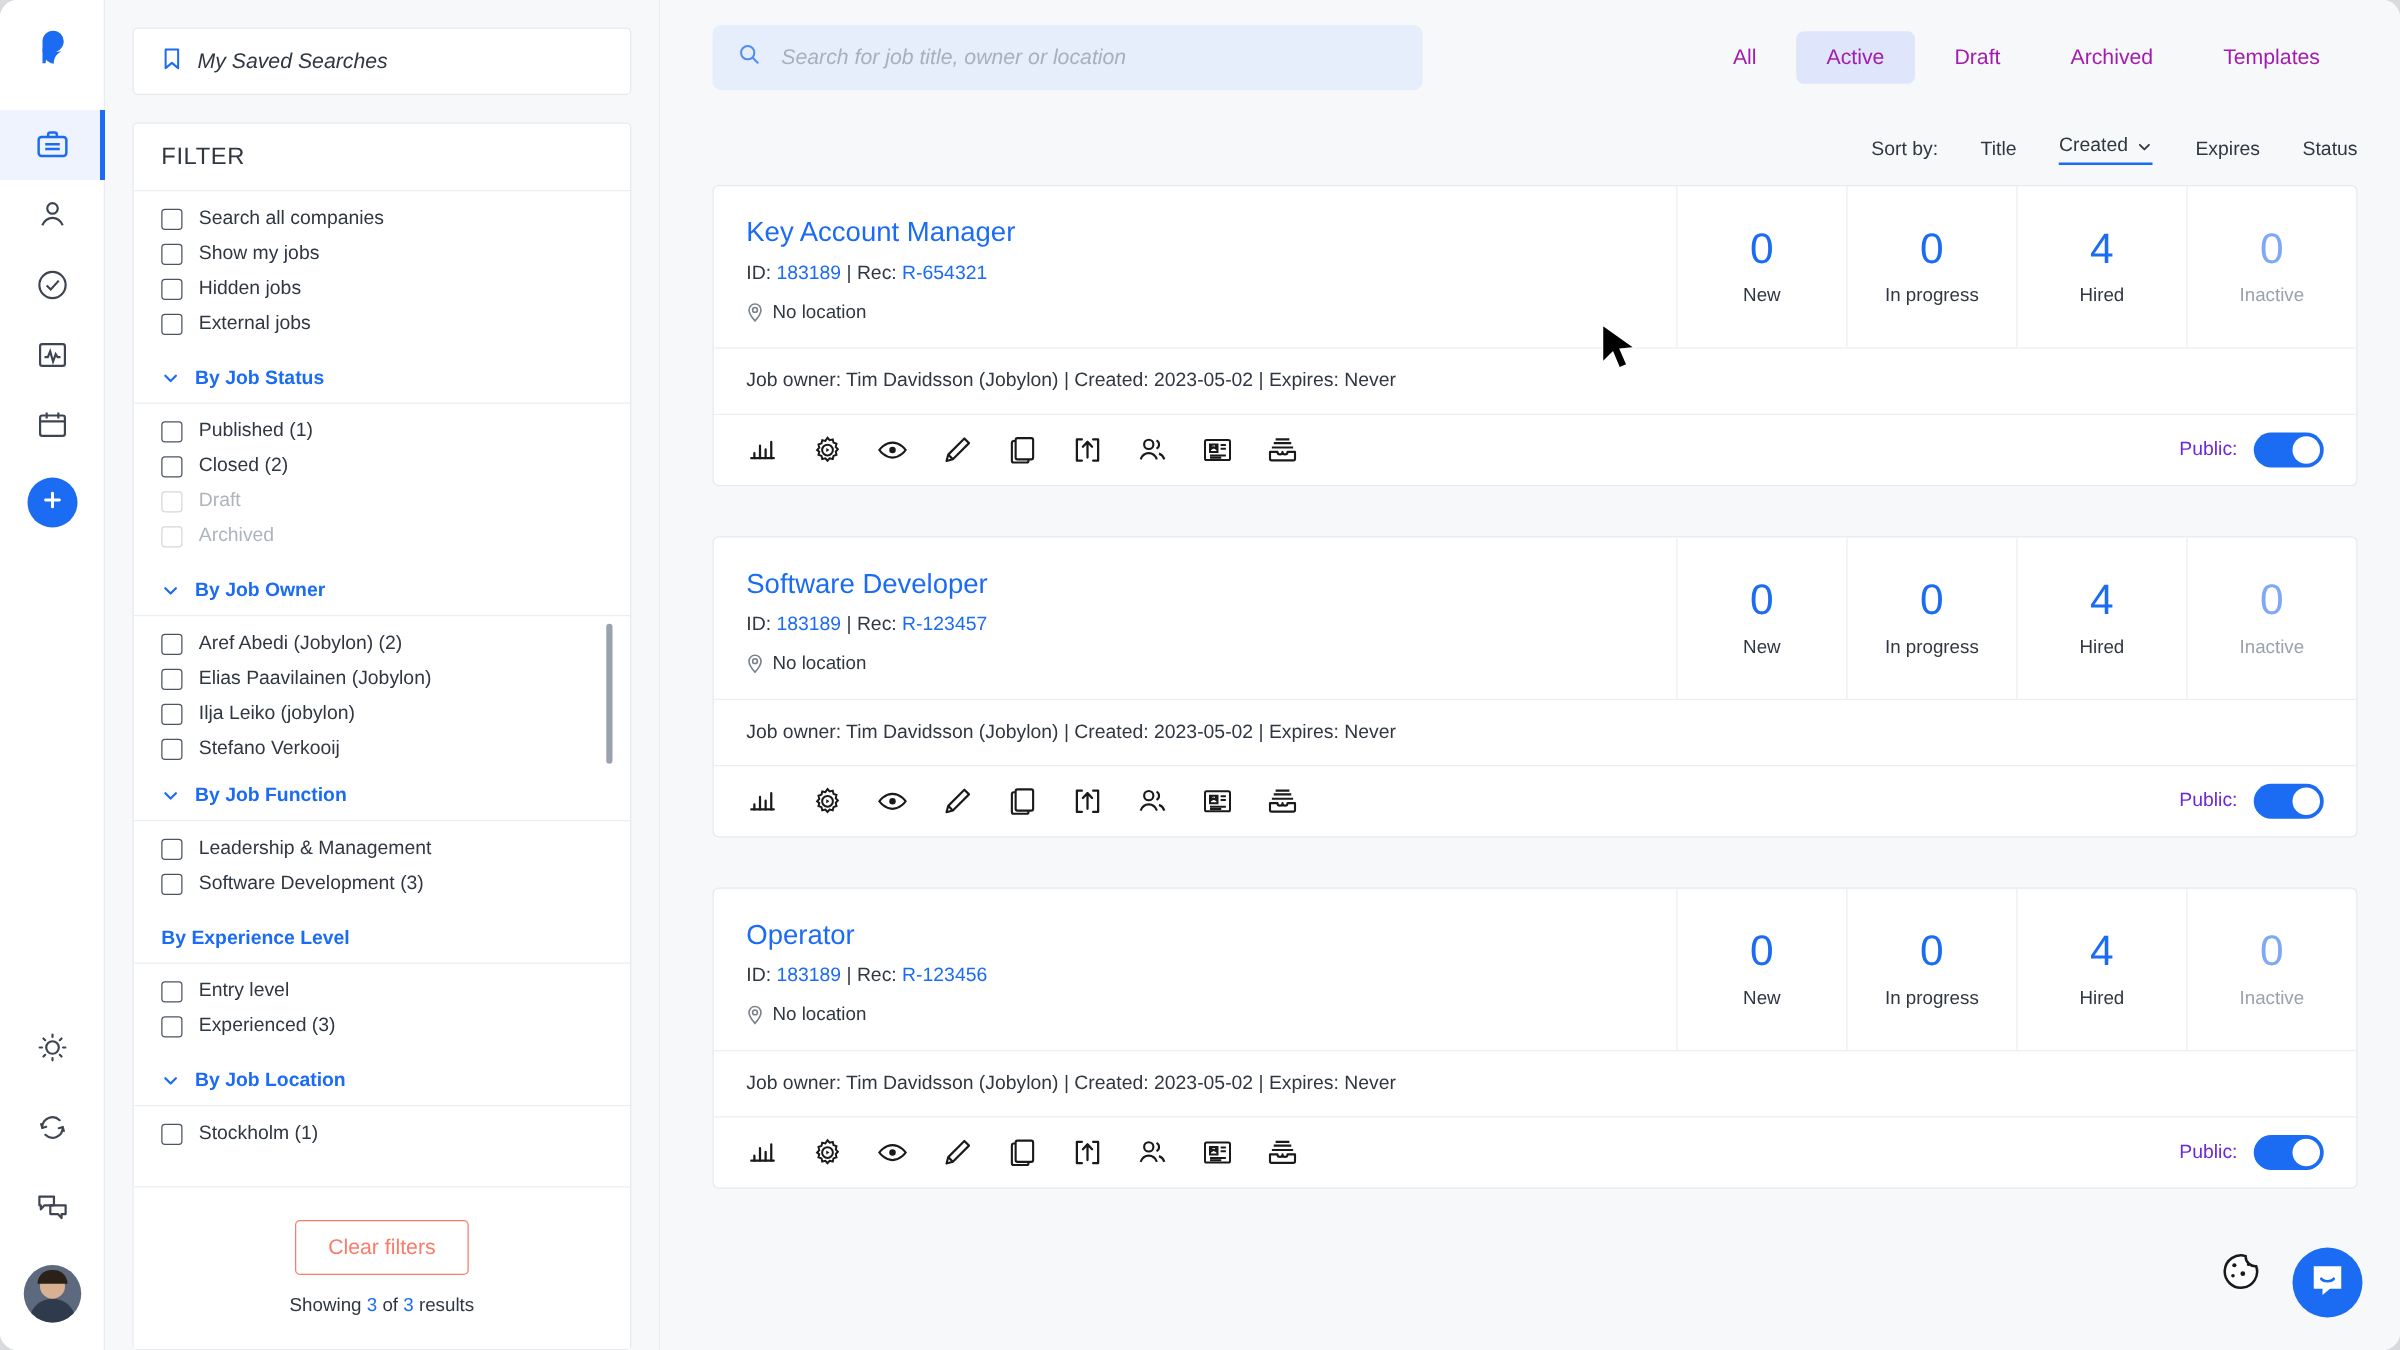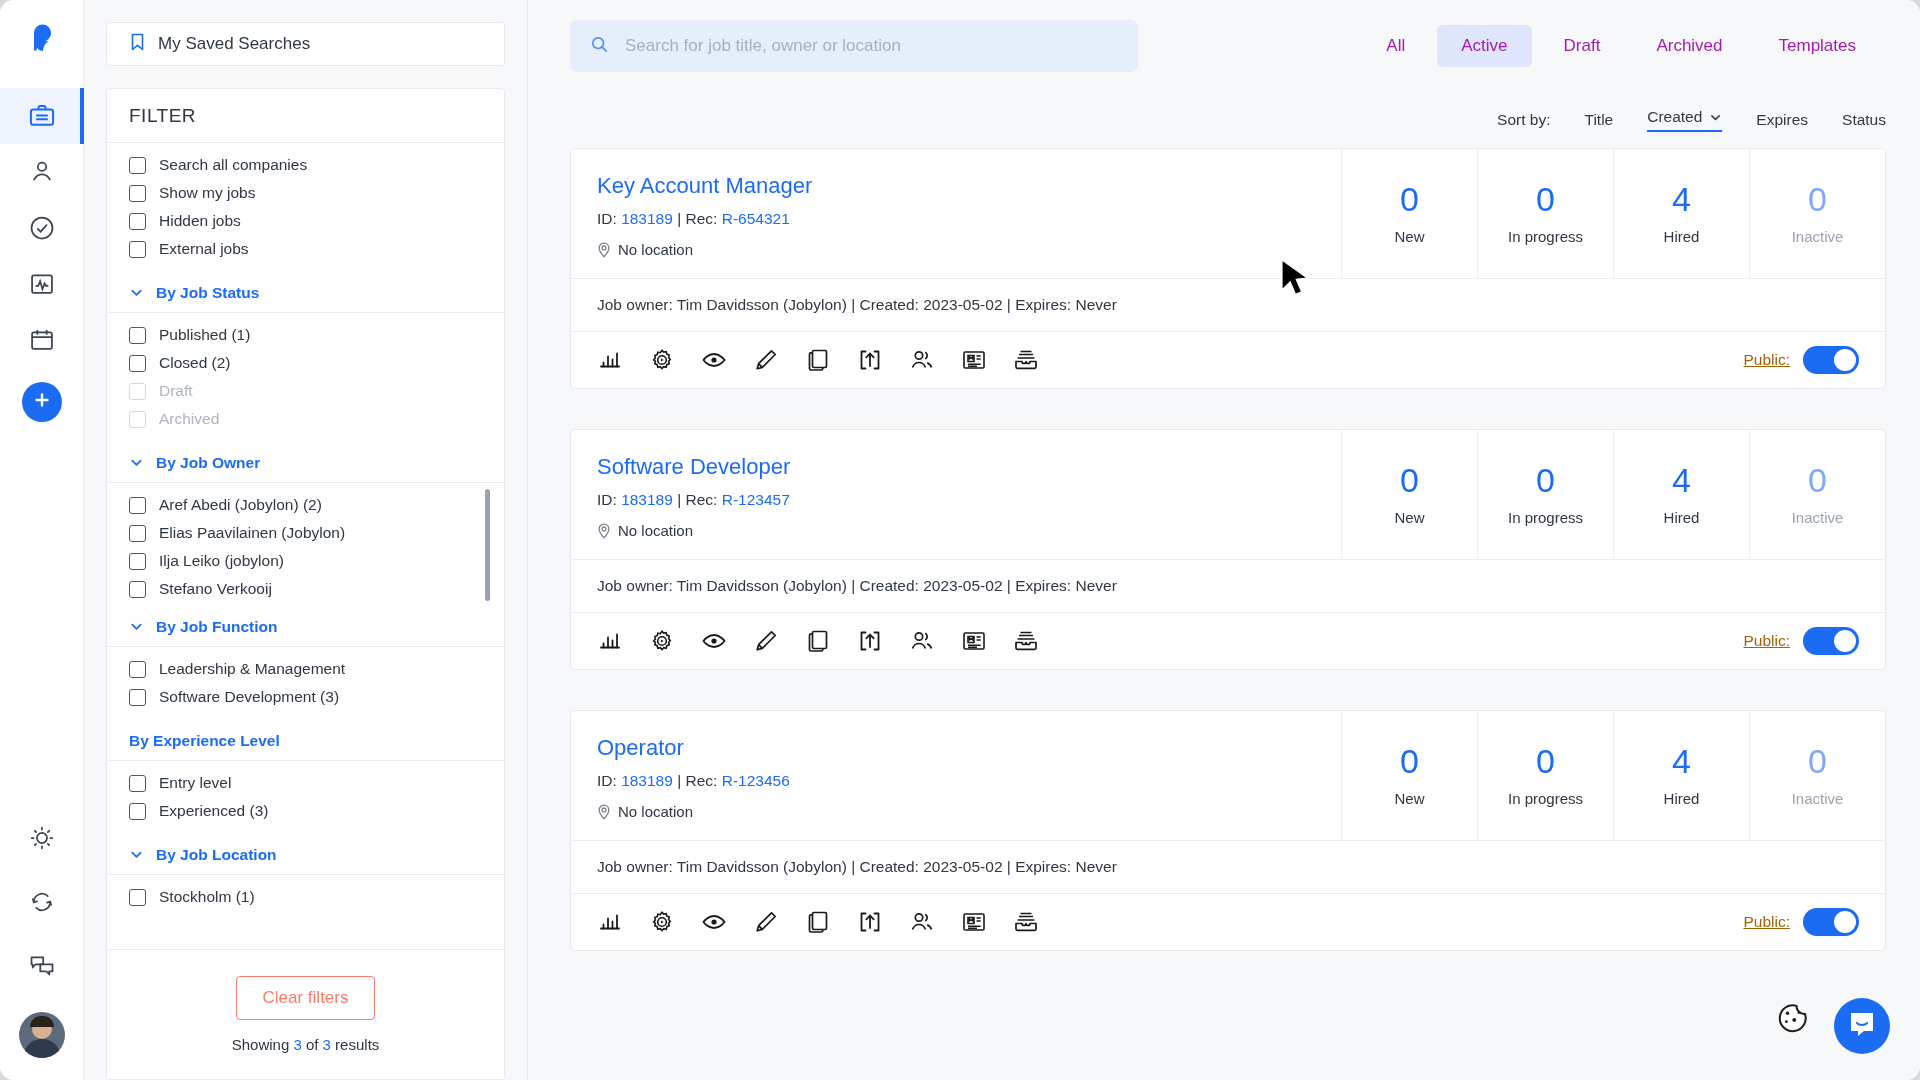--- a/index.html
+++ b/index.html
@@ -50,22 +50,22 @@
   
   .leftcol {
     width:444px; flex:0 0 444px; background:#f7f8fa;
     border-right:1px solid #e9ecf1;
     padding:22px 22px 0 22px;
     display:flex; flex-direction:column;
     height:1080px; overflow:hidden;
   }
   .card { background:#fff; border:1px solid #e7e9ee; border-radius:4px; }
   .saved-searches {
-    height:44px; display:flex; align-items:center; gap:12px; padding:0 22px;
-    margin-bottom:22px; cursor:pointer; flex:0 0 auto;
+    height:54px; display:flex; align-items:center; gap:12px; padding:0 22px;
+    margin-bottom:22px; cursor:pointer; flex:0 0 auto;font-style:italic;
   }
   .saved-searches span { font-size:17px; color:#2f3742; }
   .filter-panel { flex:1 1 auto; display:flex; flex-direction:column; min-height:0; margin-bottom:0; }
   .filter-head {
     height:54px; display:flex; align-items:center; padding:0 22px;
     border-bottom:1px solid #eceef2; flex:0 0 auto;
   }
   .filter-head h2 { margin:0; font-size:19px; font-weight:400; letter-spacing:.5px; color:#2f3742; }
   .filter-body { flex:1 1 auto; overflow:hidden; position:relative;text-align:center; }
   .chk-row {
@@ -98,21 +98,21 @@
 
   
   .main { flex:1 1 auto; background:#f7f8fa; display:flex; flex-direction:column; min-width:0; position:relative; }
   .topbar { height:92px; flex:0 0 92px; display:flex; align-items:center; padding:0 40px 0 42px; gap:24px; }
   .search-box {
     width:568px; height:52px; background:#e6edfb; border-radius:7px;
     display:flex; align-items:center; gap:14px; padding:0 20px; cursor:text;
   }
   .search-box input {
     border:0; outline:0; background:transparent; font-size:17px;
-    font-family:"Liberation Sans", sans-serif; color:#7f1d1d; width:100%;
+    font-family:"Liberation Sans", sans-serif; color:#7f1d1d; width:100%;font-style:italic;
   }
   .search-box input::placeholder { color:#a8b0bd; }
   .tabs { margin-left:auto; display:flex; align-items:center; gap:8px; }
   .tab {
     padding:11px 24px; border-radius:6px; font-size:17px; color:#a21caf; cursor:pointer; white-space:nowrap;
   }
   .tab.active { background:#dfe6fb; }
 
   .sortbar {
     height:56px; flex:0 0 56px; display:flex; align-items:center; justify-content:flex-end;
@@ -144,21 +144,21 @@
   .stat.inactive .num { color:#7fa8f7; }
   .stat.inactive .cap { color:#9aa2ae; }
   .job-meta {
     border-top:1px solid #eceef2; padding:17px 26px; font-size:15.5px; color:#2f3742;
   }
   .job-actions {
     border-top:1px solid #eceef2; padding:14px 26px; display:flex; align-items:center; gap:26px;
   }
   .act { cursor:pointer; display:flex; align-items:center; }
   .toggle-wrap { margin-left:auto; display:flex; align-items:center; gap:13px; }
-  .toggle-wrap .tl { font-size:15.5px; color:#a16207;text-decoration:underline; }
+  .toggle-wrap .tl { font-size:15.5px; color:#6d28d9; }
   .toggle {
     width:56px; height:28px; border-radius:14px; background:#1b6cf3; position:relative; cursor:pointer;
   }
   .toggle .knob { position:absolute; right:3px; top:3px; width:22px; height:22px; border-radius:50%; background:#fff; }
 
   
   .cursor { position:absolute; left:752px; top:258px; pointer-events:none; z-index:50; }
 
   
   .cookie { position:absolute; right:110px; bottom:42px; cursor:pointer; }

